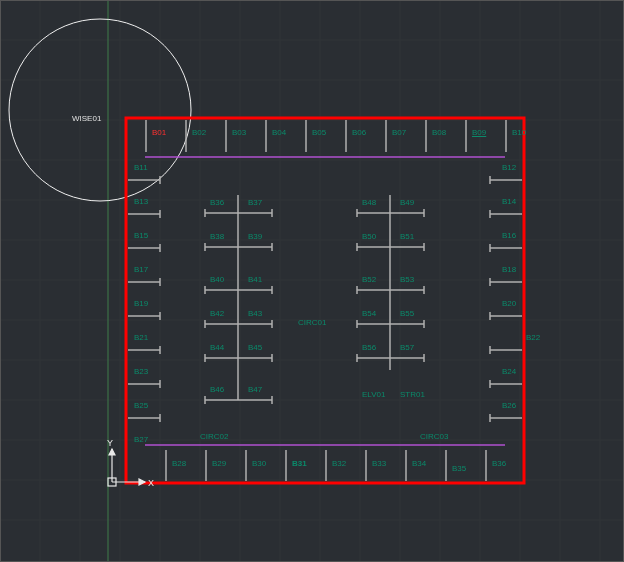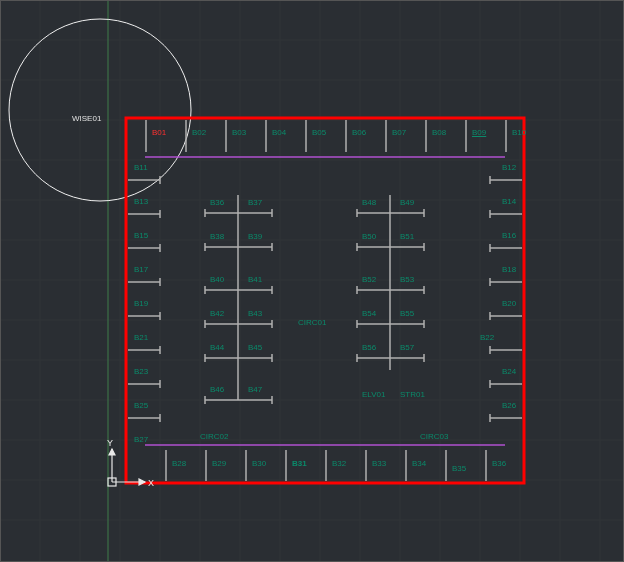--- a/index.html
+++ b/index.html
@@ -263,21 +263,21 @@
       <span class="label" style="left: 134px; top: 367px;">B23</span>
       <span class="label" style="left: 134px; top: 401px;">B25</span>
       <span class="label" style="left: 134px; top: 435px;">B27</span>
     </div>
 <div id="right-labels">
       <span class="label" style="left: 502px; top: 163px;">B12</span>
       <span class="label" style="left: 502px; top: 197px;">B14</span>
       <span class="label" style="left: 502px; top: 231px;">B16</span>
       <span class="label" style="left: 502px; top: 265px;">B18</span>
       <span class="label" style="left: 502px; top: 299px;">B20</span>
-      <span class="label" style="left: 480px; top: 333px;">B22</span>
+      <span class="label" style="left: 526px; top: 333px;">B22</span>
       <span class="label" style="left: 502px; top: 367px;">B24</span>
       <span class="label" style="left: 502px; top: 401px;">B26</span>
     </div>
 <div id="bottom-labels">
       <span class="label" style="left: 172px; top: 459px;">B28</span>
       <span class="label" style="left: 212px; top: 459px;">B29</span>
       <span class="label" style="left: 252px; top: 459px;">B30</span>
       <span class="label" style="left: 292px; top: 459px; font-weight: bold;">B31</span>
       <span class="label" style="left: 332px; top: 459px;">B32</span>
       <span class="label" style="left: 372px; top: 459px;">B33</span>

